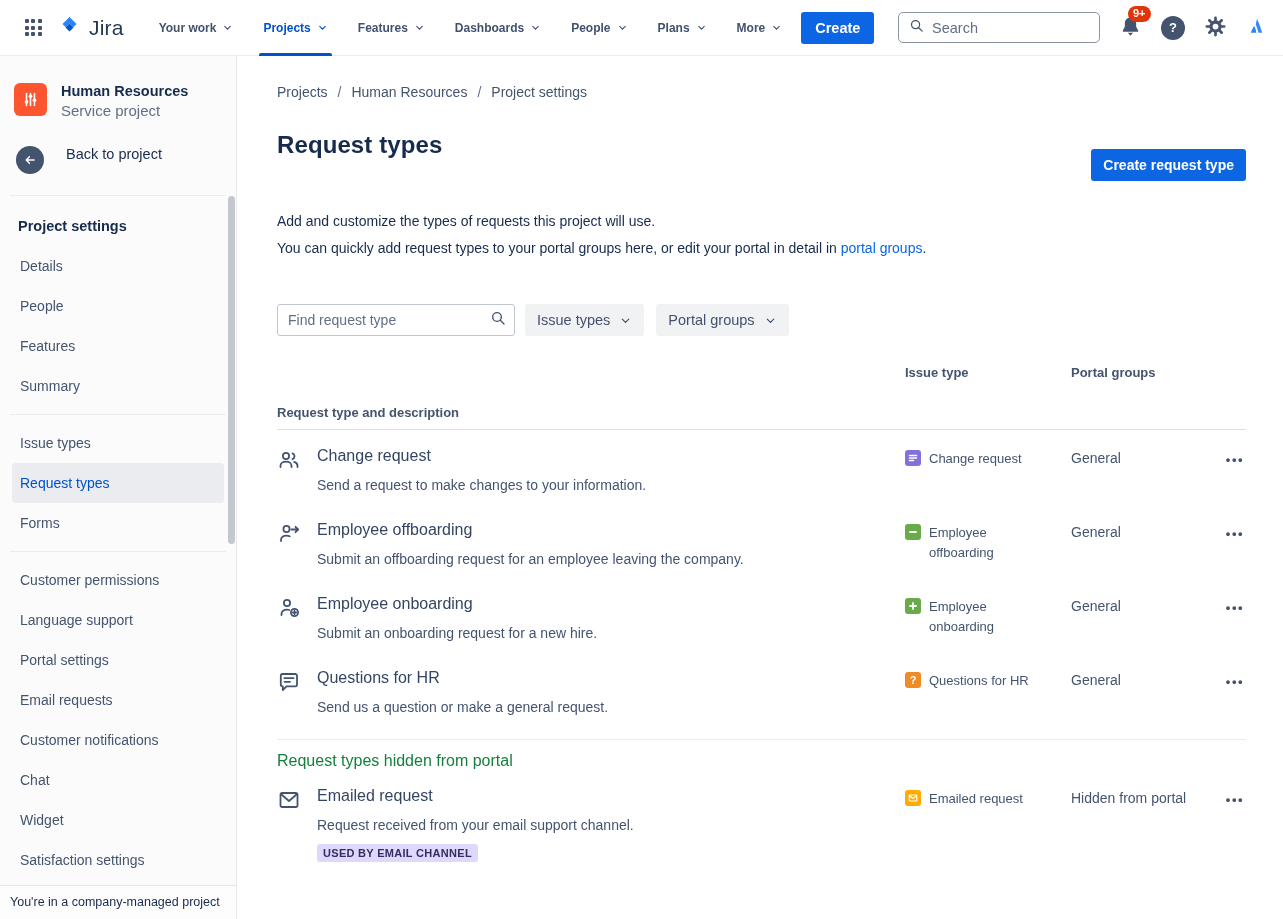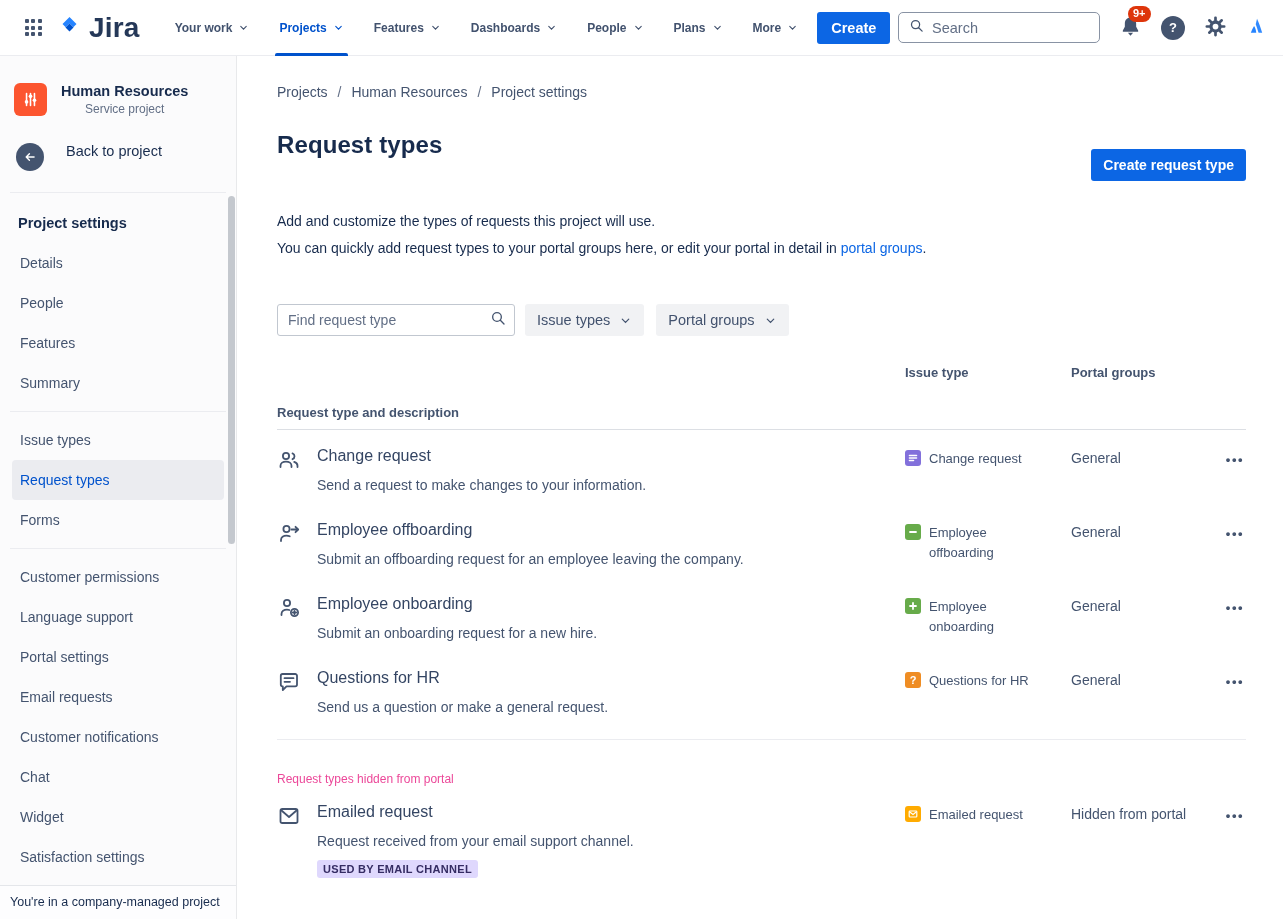--- a/index.html
+++ b/index.html
@@ -10,21 +10,21 @@
 
   
   .topnav { position:fixed; top:0; left:0; right:0; height:56px; background:#fff;
             border-bottom:1px solid #EBECF0; display:flex; align-items:center;
             padding:0 16px; z-index:20; }
   .appswitch { width:34px; height:34px; border:none; background:none; display:flex;
                align-items:center; justify-content:center; border-radius:4px; }
   .grid9 { display:grid; grid-template-columns:repeat(3,4px); grid-gap:2.5px; }
   .grid9 i { width:4px; height:4px; background:#44546F; border-radius:1px; display:block; }
   .jira-logo { display:flex; align-items:center; gap:7px; margin:0 20px 0 8px; }
-  .jira-word { font-size:28px; font-weight:700; color:#253858; letter-spacing:.2px; }
+  .jira-word { font-size:21px; font-weight:400; color:#253858; letter-spacing:.2px; }
   .nav-item { display:flex; align-items:center; gap:6px; background:none; border:none;
               height:56px; padding:0 4px; margin:0 11px; font-size:12px; font-weight:600;
               color:#42526E; position:relative; }
   .nav-item .chev { display:flex; }
   .nav-item.active { color:#0052CC; }
   .nav-item.active::after { content:""; position:absolute; left:0; right:0; bottom:0;
               height:3px; background:#0052CC; border-radius:2px 2px 0 0; }
   .create-btn { margin-left:4px; height:32px; padding:0 14px; background:#0C66E4;
               color:#fff; border:none; border-radius:3px; font-size:14.5px; font-weight:600; }
   .nav-right { margin-left:auto; display:flex; align-items:center; gap:19px; }
@@ -39,21 +39,21 @@
             display:flex; align-items:center; justify-content:center; font-size:13px; font-weight:700; }
 
   
   .sidebar { position:fixed; top:56px; left:0; bottom:0; width:237px; background:#FBFBFC;
              border-right:1px solid #E8E9EB; display:flex; flex-direction:column; }
   .side-scroll { flex:1; overflow:hidden; padding:0 12px; position:relative; }
   .proj-header { display:flex; gap:14px; padding:27px 2px 6px; align-items:flex-start; }
   .proj-avatar { width:33px; height:33px; border-radius:6px; background:#FC552F; flex:none;
              display:flex; align-items:center; justify-content:center; }
   .proj-name { font-size:14.5px; font-weight:700; color:#172B4D; }
-  .proj-type { font-size:12px; color:#626F86; margin-top:3px;margin-left:24px; }
+  .proj-type { font-size:15px; color:#626F86; margin-top:3px; }
   .back-row { display:flex; gap:22px; padding:21px 2px 13px; cursor:pointer; }
   .back-circle { width:28px; height:28px; border-radius:50%; background:#44546F; flex:none;
              display:flex; align-items:center; justify-content:center; margin-left:2px; }
   .back-label { font-size:14.5px; color:#172B4D; }
   .side-divider { height:1px; background:#EBECF0; margin:8px -2px; }
   .side-heading { font-size:14.5px; font-weight:700; color:#172B4D; padding:14px 6px 12px; }
   .side-item { height:40px; display:flex; align-items:center; padding:0 8px; border-radius:4px;
              font-size:14px; color:#44546F; cursor:pointer; }
   .side-item.active { background:#EBECF0; color:#0052CC; }
   .scroll-thumb { position:absolute; right:1px; top:140px; width:7px; height:348px;
@@ -95,22 +95,22 @@
   .rt-name { font-size:16px; font-weight:500; color:#344563; cursor:pointer; }
   .rt-desc { font-size:14px; color:#44546F; margin-top:12px; }
   .it-cell { width:166px; display:flex; gap:8px; align-items:flex-start; padding-top:2px; }
   .it-icon { width:16px; height:16px; border-radius:3px; flex:none; display:flex; align-items:center;
           justify-content:center; color:#fff; font-size:11px; font-weight:700; margin-top:1px; }
   .it-label { font-size:13px; color:#44546F; line-height:20px; max-width:102px; }
   .pg-cell { width:129px; font-size:14px; color:#44546F; padding-top:3px; }
   .menu-cell { width:46px; text-align:right; padding-top:1px; }
   .dots { background:none; border:none; color:#44546F; font-size:13px; font-weight:700;
           letter-spacing:1.5px; padding:4px 2px; }
-  .hidden-head { margin-top:13px; border-top:1px solid #EBECF0; padding-top:32px;
-          font-size:12px; color:#ec4899; }
+  .hidden-head { margin-top:13px; border-top:1px solid #EBECF0; padding-top:12px;
+          font-size:16px; color:#15803d; }
   .badge-pill { display:inline-block; margin-top:11px; background:#DFD8FD; color:#352C63;
           font-size:11px; font-weight:700; letter-spacing:.3px; padding:3px 6px; border-radius:3px; }
   .chev svg { display:block; }
 </style>
 </head>
 <body>
 
 <header class="topnav">
   <button class="appswitch">
     <span class="grid9">

